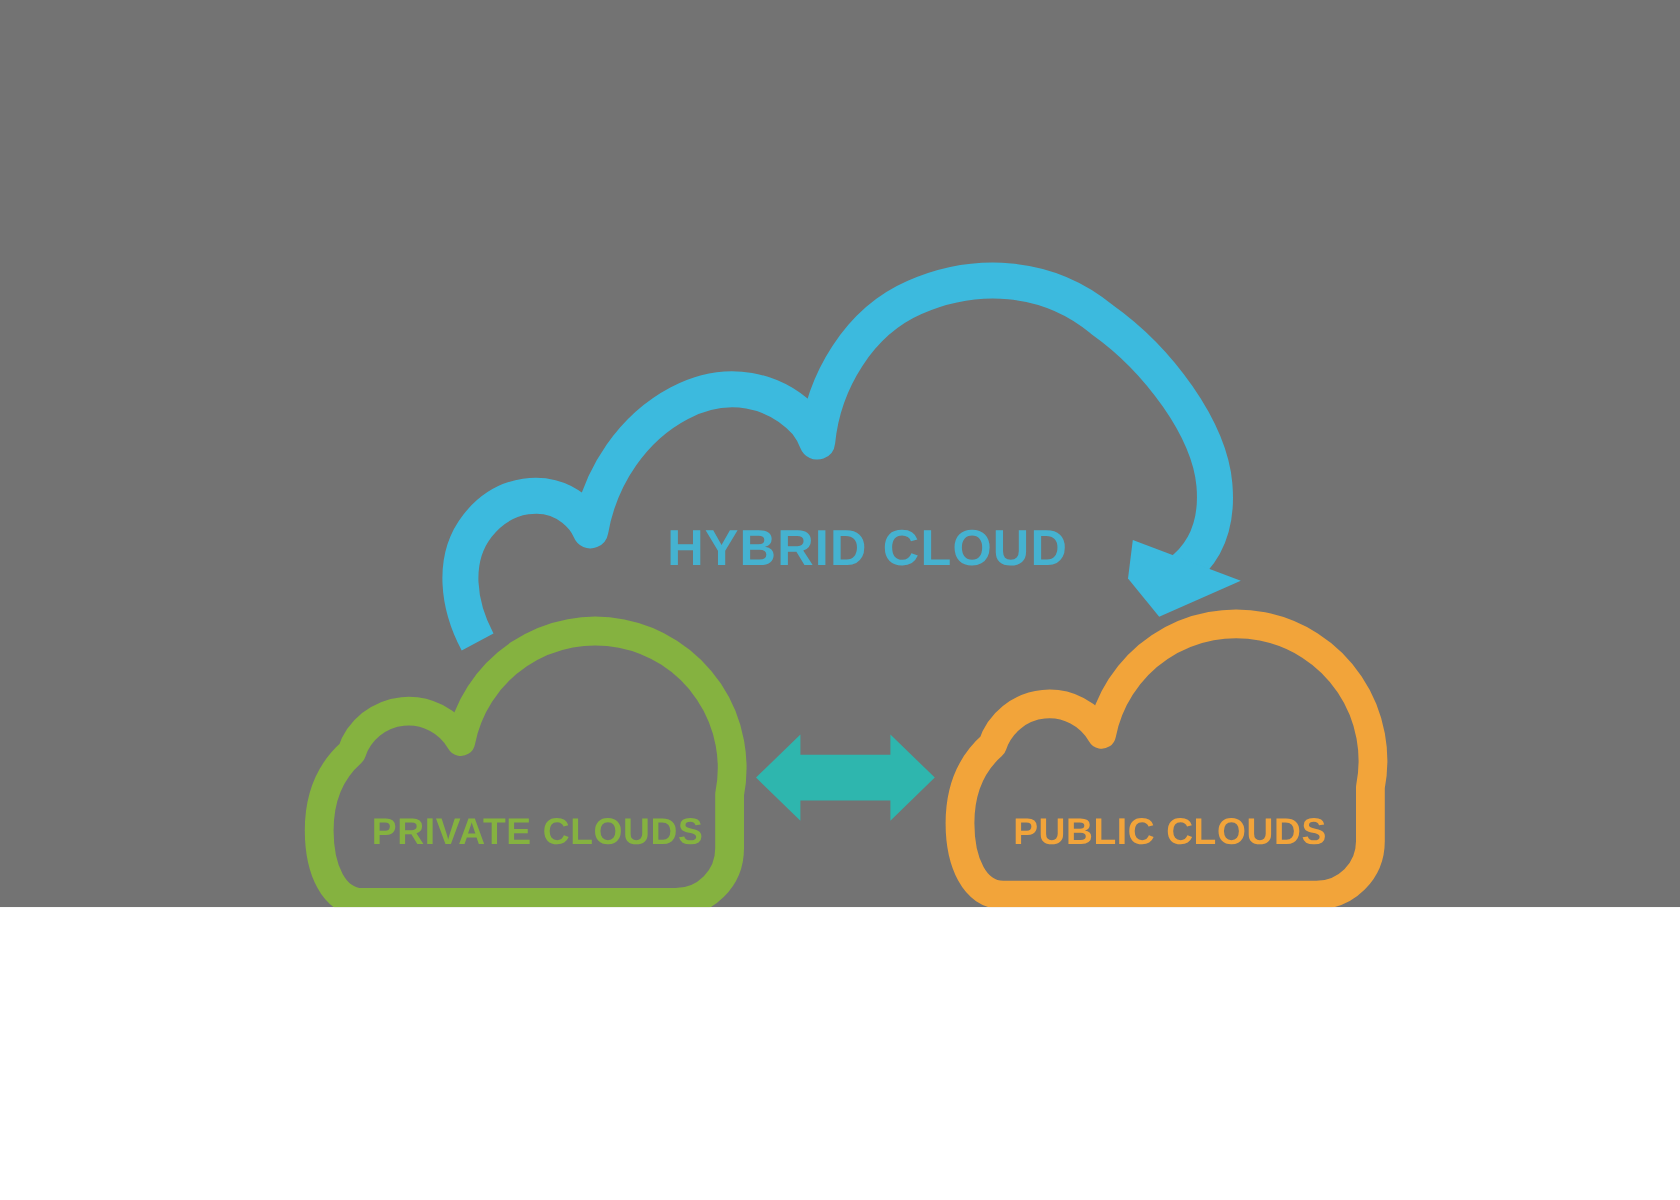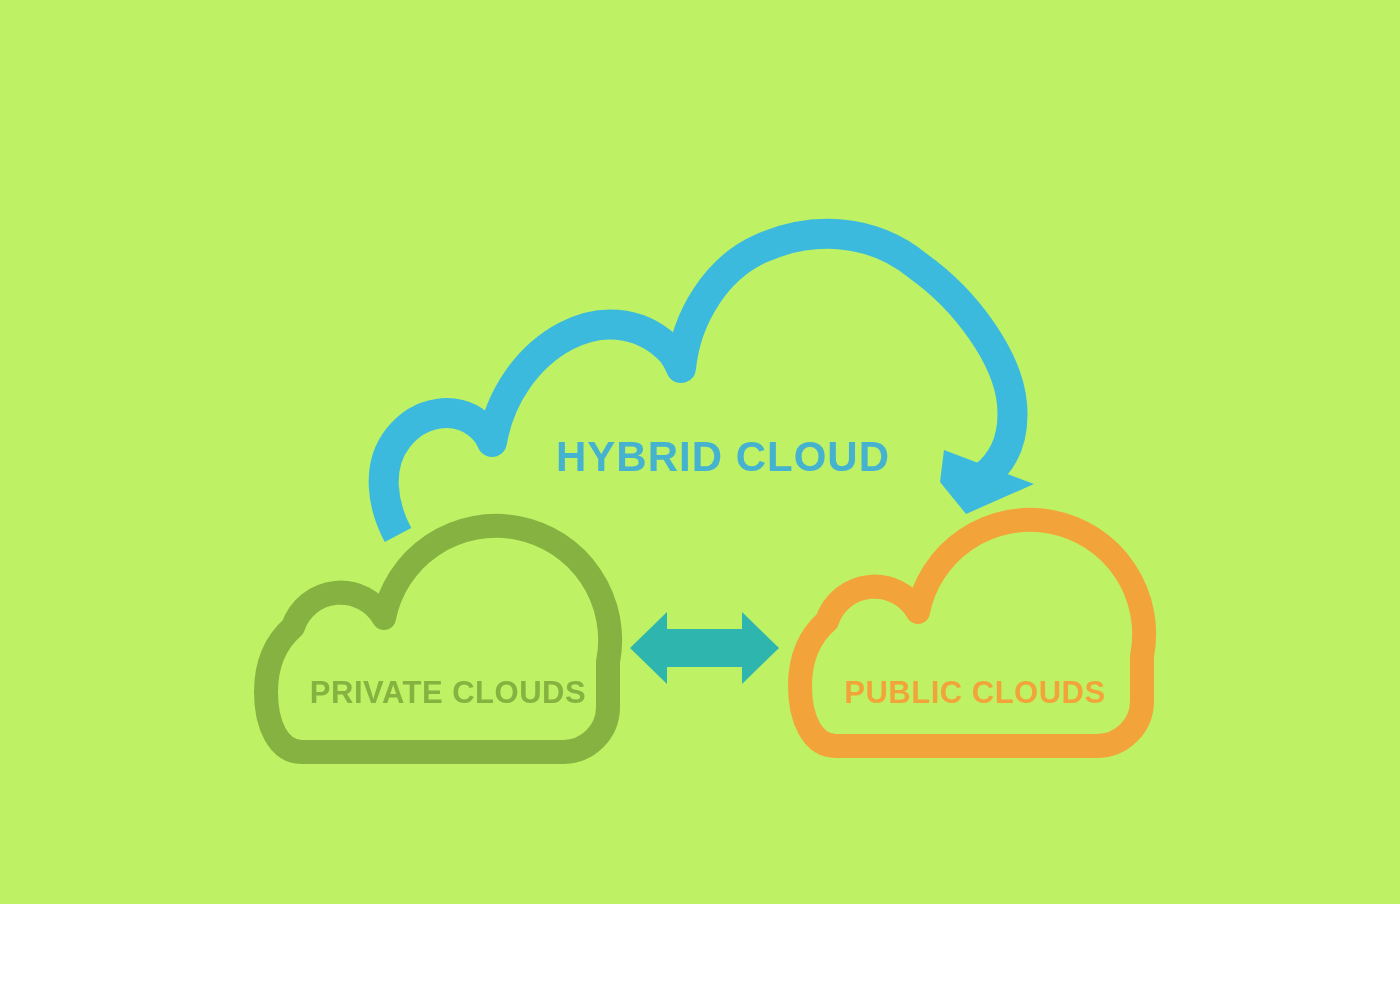--- a/index.html
+++ b/index.html
@@ -4,22 +4,22 @@
 <style>
   html, body {
     margin: 0;
     padding: 0;
     background: #ffffff;
     font-family: "Liberation Sans", sans-serif;
   }
   .canvas {
     position: relative;
     width: 1400px;
-    height: 904px;
-    background: #bef264;
+    height: 756px;
+    background: #737373;
     overflow: hidden;
   }
   svg { display: block; }
   .cloud-stroke {
     fill: none;
     stroke-linejoin: round;
     stroke-linecap: butt;
   }
   .label-big {
     font-size: 42px;

